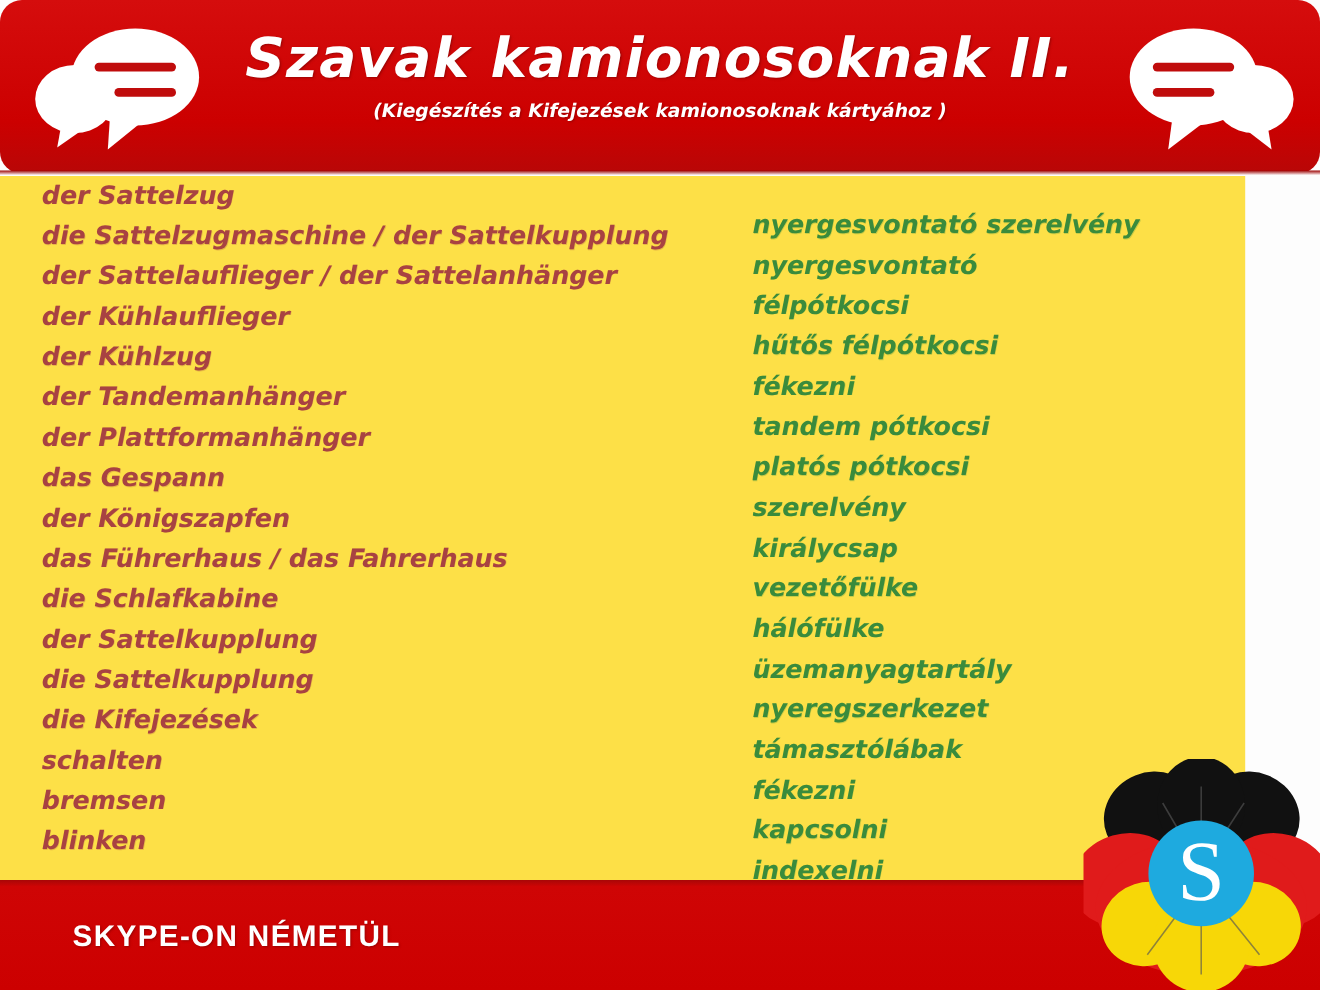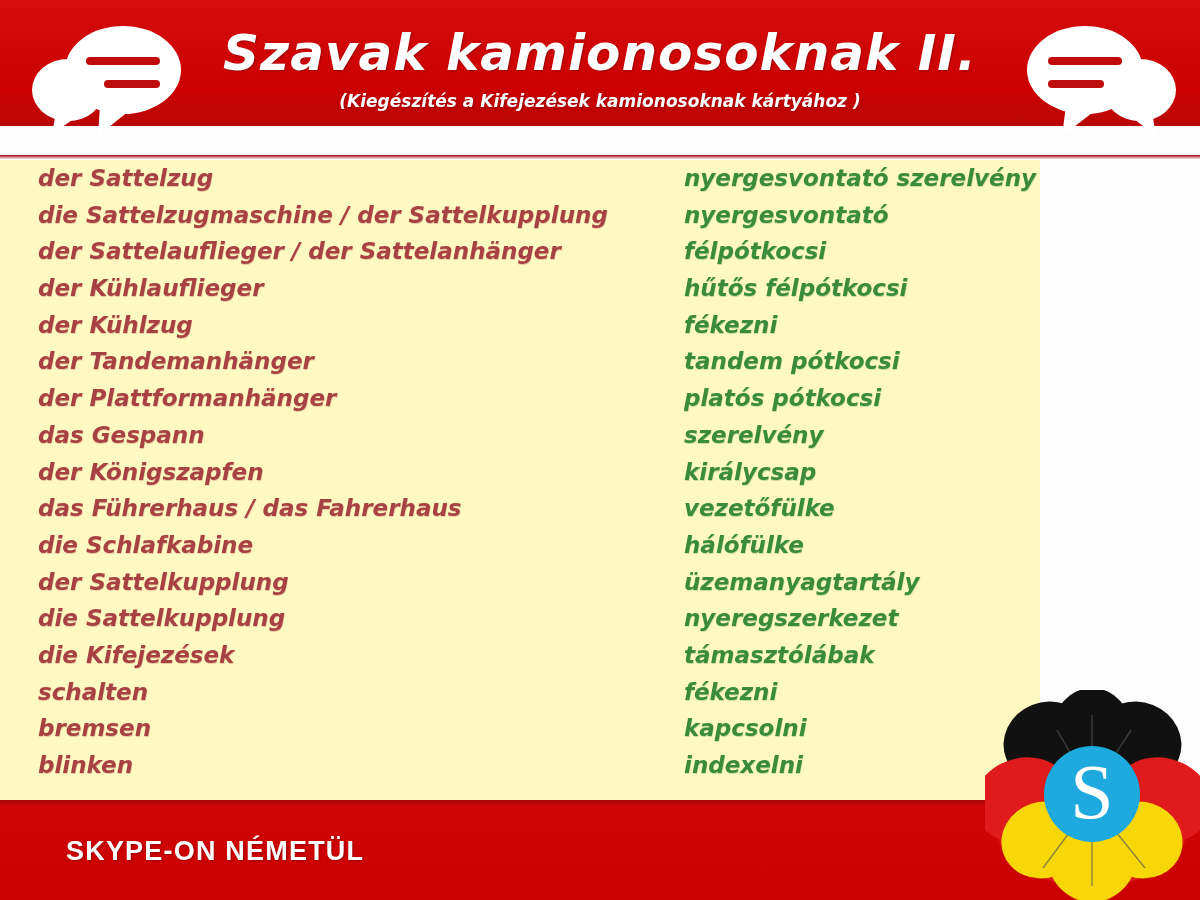--- a/index.html
+++ b/index.html
@@ -5,23 +5,24 @@
   html,body{margin:0;padding:0;}
   body{
     width:1200px;height:900px;overflow:hidden;
     background:#ffffff;
     font-family:"DejaVu Sans", sans-serif;
   }
   #card{position:relative;width:1200px;height:900px;background:#fdfdfd;overflow:hidden;}
 
   
   #header{
-    position:absolute;left:0;top:0;width:1200px;height:126px;
+    position:absolute;left:0;top:0;width:1200px;height:158px;
     background:#d00a0a;
     background:linear-gradient(180deg,#d50d0d 0%,#cc0000 70%,#b80707 100%);
+    border-radius:20px;
   }
   #header-edge{position:absolute;left:0;top:155px;width:1200px;height:4px;
     background:linear-gradient(180deg,#9e0707 0%,#f7e9e9 100%);}
   #title-block{
     position:absolute;left:190px;top:24px;width:820px;
     text-align:center;color:#ffffff;
   }
   #title{
     font-family:"DejaVu Sans", sans-serif;
     font-style:italic;font-weight:bold;
@@ -35,26 +36,26 @@
     font-size:17px;line-height:30px;margin-top:4px;
     text-shadow:1px 1px 2px rgba(90,0,0,.40);
     white-space:nowrap;
   }
   .bubbles{position:absolute;top:18px;width:180px;height:122px;}
   #bubbles-left{left:22px;}
   #bubbles-right{right:14px;}
 
   
   #list{
-    position:absolute;left:0;top:160px;width:1040px;height:640px;
-    background:#fef9c3;
+    position:absolute;left:0;top:160px;width:1132px;height:640px;
+    background:#fde047;
   }
   .col{position:absolute;top:0;}
   #col-de{left:38px;width:620px;}
-  #col-hu{left:684px;width:480px;}
+  #col-hu{left:684px;width:480px;margin-top:27px;}
   .row{
     height:36.7px;line-height:36.7px;
     font-family:"DejaVu Sans", sans-serif;
     font-style:italic;font-weight:bold;
     font-size:23px;
     white-space:nowrap;
     overflow:hidden;
   }
   #col-de .row{color:#a84242;text-shadow:0.5px 0.5px 0px rgba(168,66,66,.25);}
   #col-hu .row{color:#3a8b3c;text-shadow:0.5px 0.5px 0px rgba(58,139,60,.25);}

